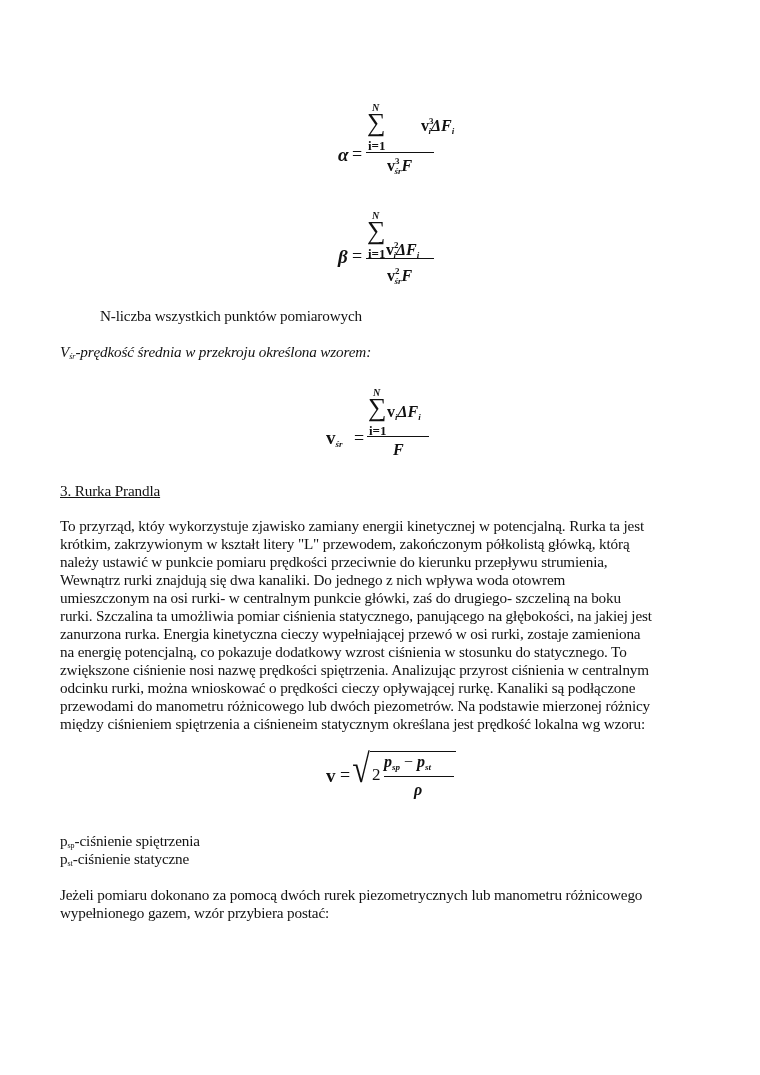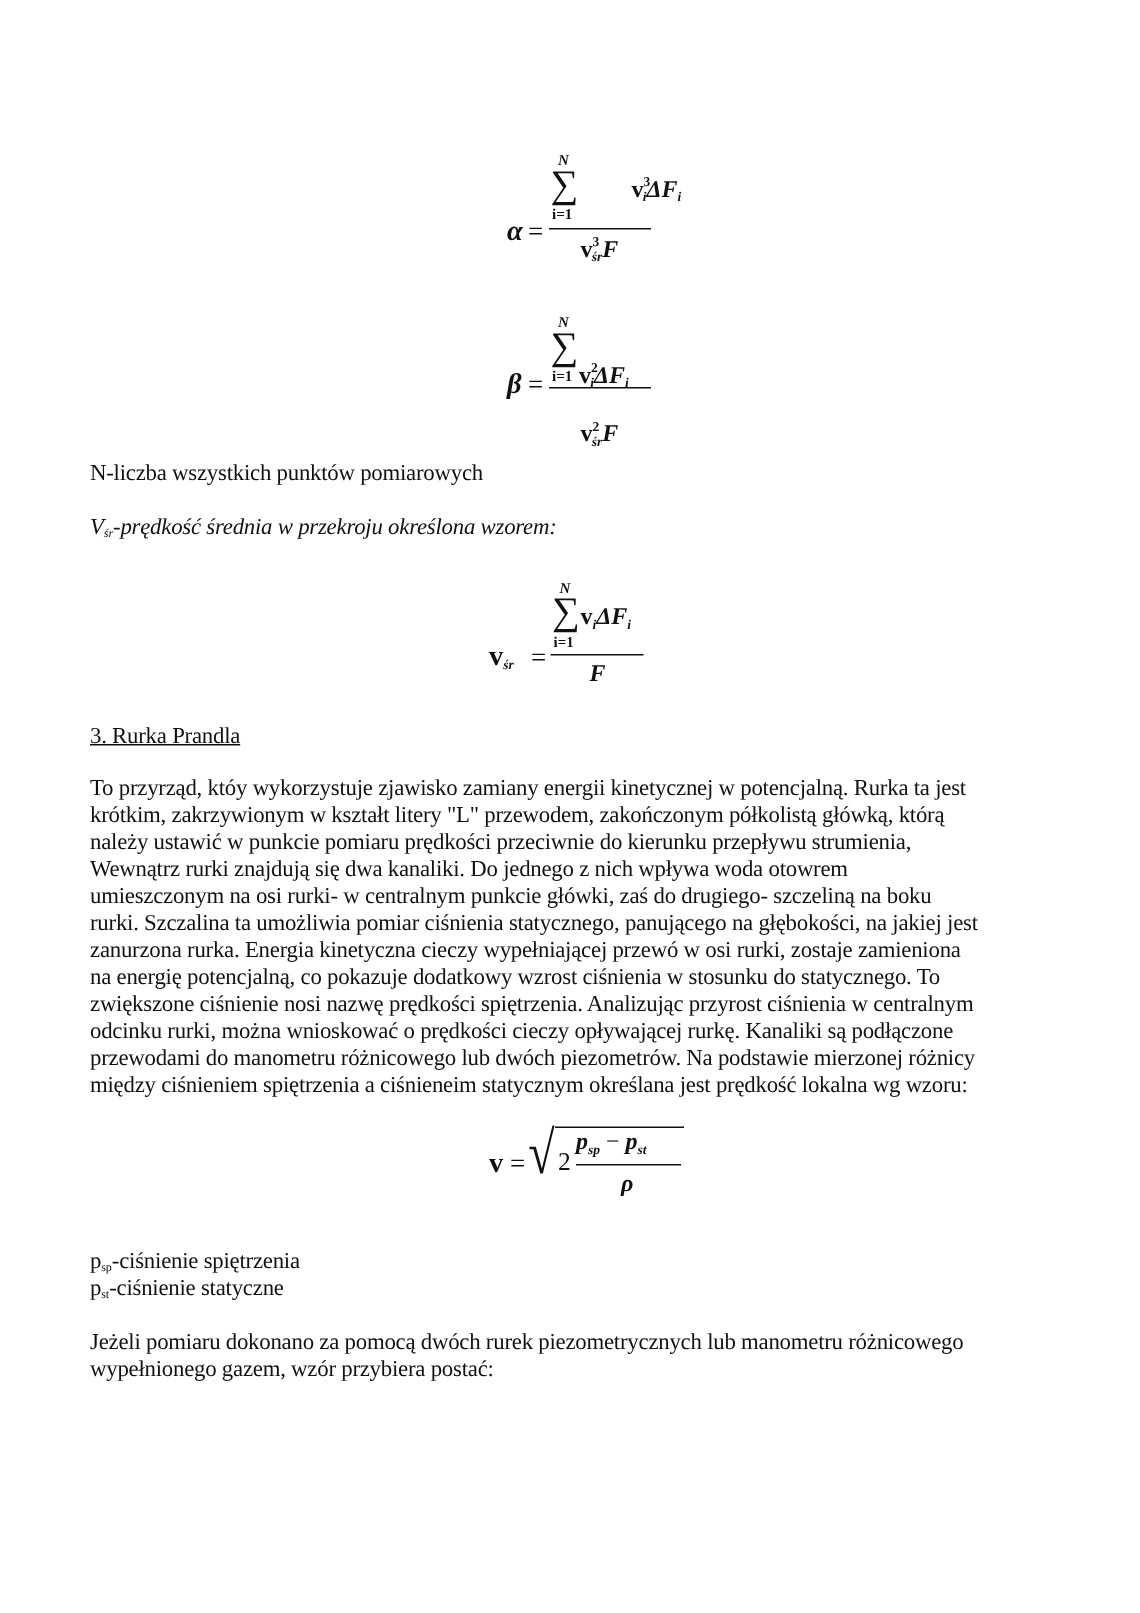--- a/index.html
+++ b/index.html
@@ -10,21 +10,21 @@
     .sub { font-size: 8px; vertical-align: -2px; letter-spacing: 0; }
     .heading { text-decoration: underline; }
 
     
     .formula { position: absolute; font-family: "Liberation Serif", "DejaVu Serif", serif; font-weight: bold; color: #111; }
     .f-lhs { position: absolute; font-size: 19px; font-style: italic; font-weight: bold; }
     .f-eq { position: absolute; font-size: 18px; font-weight: normal; }
     .frac-bar { position: absolute; height: 1px; background: #111; }
     .sigma { position: absolute; font-size: 26px; font-weight: normal; line-height: 1; }
     .lim-top { position: absolute; font-size: 10px; font-style: italic; font-weight: bold; }
-    .lim-bot { position: absolute; font-size: 10px; font-weight: bold; }
+    .lim-bot { position: absolute; font-size: 13px; font-weight: bold; }
     .num, .den { position: absolute; font-size: 16px; white-space: nowrap; }
     .num i, .den i { font-style: italic; }
     .sup { font-size: 9px; vertical-align: 7px; }
     .subi { font-size: 9px; vertical-align: -3px; font-style: italic; }
     .sqrt-sign { position: absolute; font-size: 40px; font-weight: normal; line-height: 1; transform: scaleX(0.8); }
     .sqrt-bar { position: absolute; height: 1px; background: #111; }
   </style>
 </head>
 <body>
 
@@ -48,26 +48,26 @@
   <div class="formula" style="left:330px; top:200px; width:120px; height:80px;">
     <span class="f-lhs" style="left:8px; top:46px;">β</span>
     <span class="f-eq" style="left:22px; top:46px;">=</span>
     <span class="lim-top" style="left:42px; top:10px;">N</span>
     <span class="sigma" style="left:37px; top:18px;">∑</span>
     <span class="lim-bot" style="left:38px; top:46px;">i=1</span>
     <span class="num" style="left:56px; top:40px;">
       <b>v</b><span class="sup">2</span><span class="subi" style="margin-left:-5px;">i</span><b><i>ΔF</i></b><span class="subi">i</span>
     </span>
     <div class="frac-bar" style="left:36px; top:58px; width:68px;"></div>
-    <span class="den" style="left:57px; top:79px;">
+    <span class="den" style="left:57px; top:66px;">
       <b>v</b><span class="sup">2</span><span class="subi" style="margin-left:-5px;">śr</span><b><i>F</i></b>
     </span>
   </div>
 
-  <div class="t" style="top:307px;">
+  <div class="t" style="top:307px;margin-left:40px;">
     <span>N-liczba wszystkich punktów pomiarowych</span>
   </div>
   <div class="t" style="top:343px;font-style:italic;">
     <span>V</span><span class="sub">śr</span><span>-prędkość średnia w przekroju określona wzorem:</span>
   </div>
 
   <div class="formula" style="left:320px; top:385px; width:110px; height:80px;">
     <span class="f-lhs" style="left:6px; top:42px; font-style:normal;"><b>v</b><span class="subi">śr</span></span>
     <span class="f-eq" style="left:34px; top:43px;">=</span>
     <span class="lim-top" style="left:53px; top:2px;">N</span>

